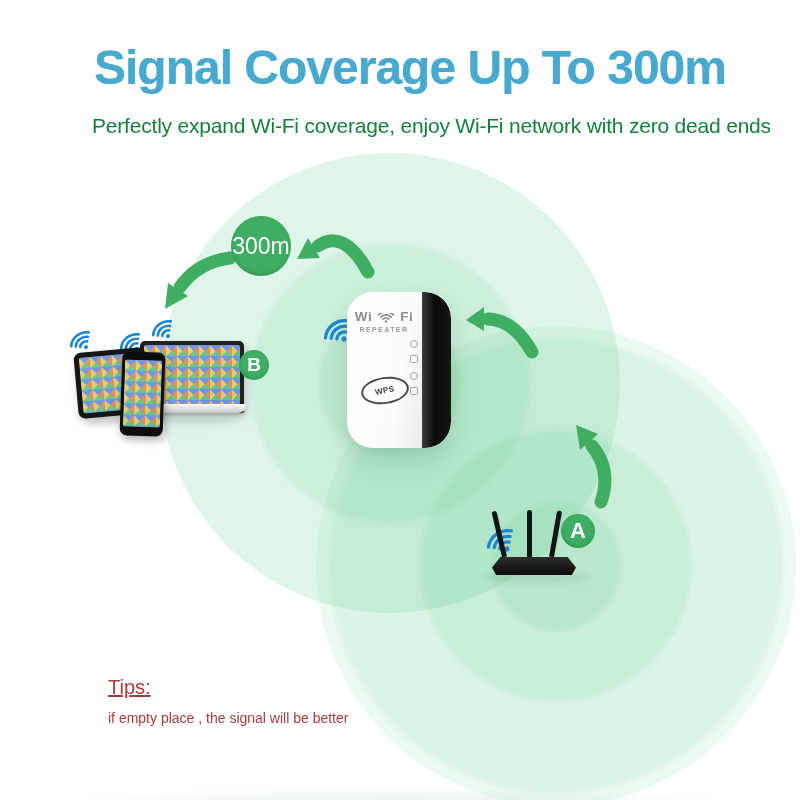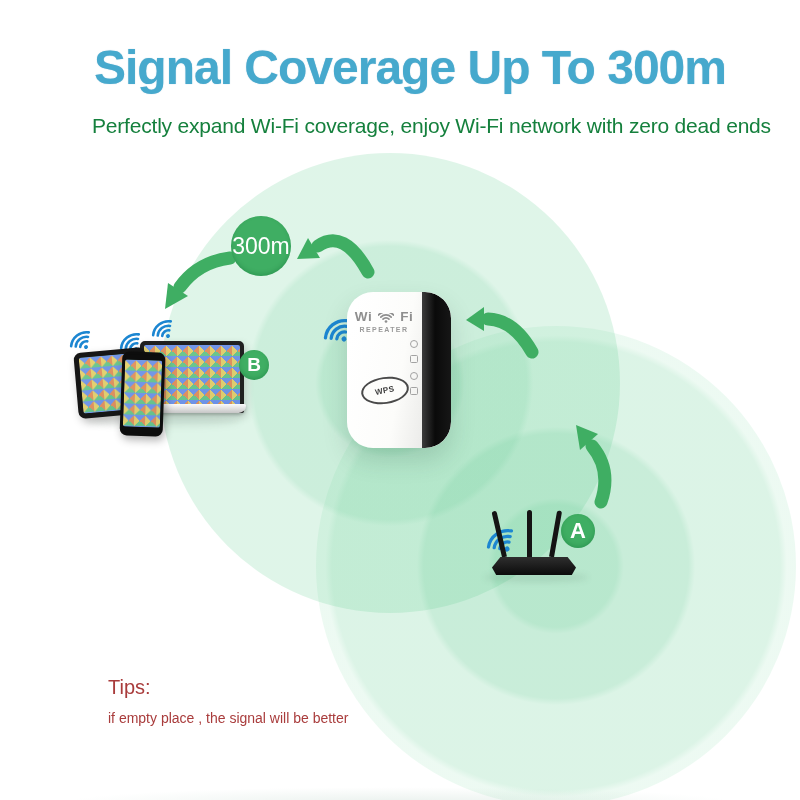--- a/index.html
+++ b/index.html
@@ -129,21 +129,21 @@
     position:absolute;left:12px;top:54px;width:84px;height:18px;
     background:linear-gradient(#2e2e2e,#0b0b0b);
     clip-path:polygon(10% 0,90% 0,100% 58%,95% 100%,5% 100%,0 58%);
   }
   .router-shadow{
     position:absolute;left:4px;top:70px;width:104px;height:9px;
     background:rgba(40,80,60,.12);border-radius:50%;filter:blur(3px);
   }
   
   .tips{position:absolute;left:108px;top:676px;color:#a93c3c;z-index:6;}
-  .tips .tips-heading{font-size:20px;font-weight:500;margin-bottom:6px;}
+  .tips .tips-heading{font-size:20px;font-weight:500;margin-bottom:6px;text-decoration:underline;}
   .tips .tips-line{font-size:14px;font-weight:500;line-height:26px;}
   
   .bottom-fade{
     position:absolute;left:0;bottom:0;width:800px;height:14px;z-index:1;
     background:radial-gradient(60% 160% at 50% 120%,rgba(170,200,185,.25),rgba(255,255,255,0) 70%);
   }
 </style>
 </head>
 <body>
 

